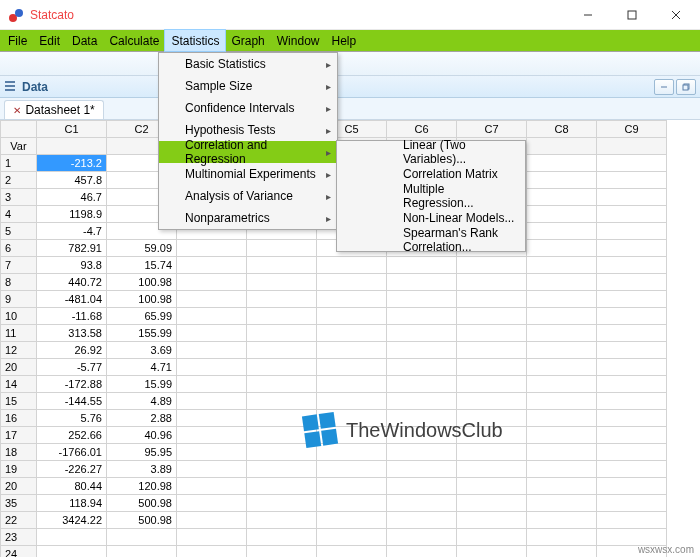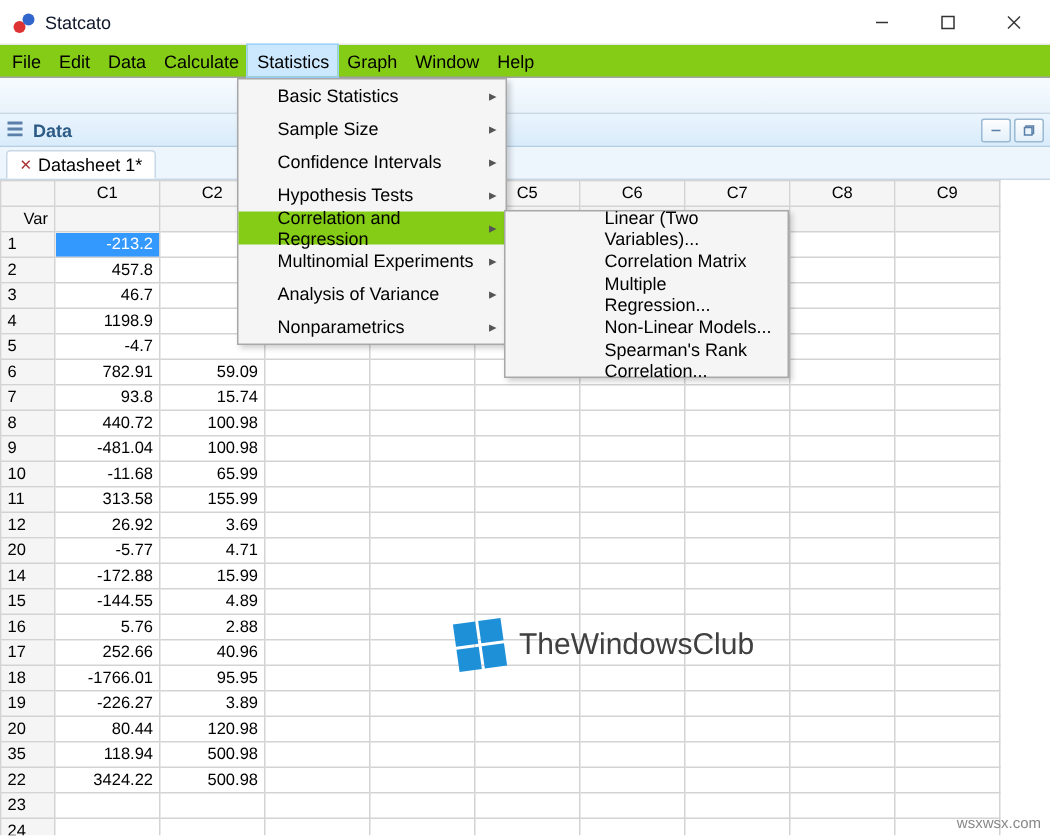--- a/index.html
+++ b/index.html
@@ -1,20 +1,20 @@
 <!DOCTYPE html>
 <html><head>
 <meta charset="utf-8">
 <style>
 * { box-sizing: border-box; margin: 0; padding: 0; font-family: "Segoe UI", Tahoma, sans-serif; font-size: 12px; }
 body { background: #fff; width: 700px; height: 557px; overflow: hidden; position: relative; }
 
 .titlebar { height: 30px; display: flex; align-items: center; padding: 0 2px 0 8px; background: #fff; border-bottom: 1px solid #e8e8e8; }
 .titlebar .icon-wrap { width: 16px; height: 16px; margin-right: 6px; }
-.titlebar .title { flex: 1; font-size: 12px; color: #0f172a; }
+.titlebar .title { flex: 1; font-size: 12px; color: #ef4444; }
 .titlebar .winbtn { width: 44px; height: 28px; display: flex; align-items: center; justify-content: center; color: #333; }
 
 .menubar { height: 22px; display: flex; align-items: stretch; padding: 0 2px; background: #84cc16; border-bottom: 1px solid #a3a3a3; }
 .menubar .menu-item { padding: 0 6px; display: flex; align-items: center; cursor: default; }
 .menubar .menu-item.open { background: #cce8ff; outline: 1px solid #99d1ff; }
 
 .toolbar { height: 24px; background: linear-gradient(#f7fbff,#e9f3fb); border-bottom: 1px solid #c9d8e6; }
 
 .data-header { height: 22px; display: flex; align-items: center; background: linear-gradient(#eaf4fd,#d9ecfb); border-bottom: 1px solid #b5cfe4; padding: 0 4px; }
 .data-header .bars { width: 14px; color: #5a7fa8; margin-right: 4px; }
@@ -26,21 +26,21 @@
 .tabstrip .tab .x { color: #a33; font-size: 10px; }
 
 .sheet { position: relative; overflow: hidden; height: calc(557px - 30px - 22px - 24px - 22px - 22px); background: #fff; }
 .grid { border-collapse: collapse; table-layout: fixed; }
 .grid th, .grid td { border: 1px solid #d3d3d3; height: 17px; font-size: 11px; padding: 0 4px; overflow: hidden; white-space: nowrap; text-align: right; }
 .grid thead th { background: #f5f5f5; font-weight: normal; text-align: center; }
 .grid .rowhead { background: #f5f5f5; text-align: left; width: 36px; min-width: 36px; }
 .grid td.col { width: 70px; min-width: 70px; }
 .grid thead th.col { width: 70px; min-width: 70px; }
 .grid .selcell { background: #3399ff; color: #fff; }
-.grid .varcell { text-align: right; }
+.grid .varcell { text-align: center; }
 
 .dropdown { position: absolute; top: 52px; left: 158px; width: 180px; background: #f5f5f5; border: 1px solid #a8a8a8; box-shadow: 2px 2px 4px rgba(0,0,0,.2); z-index: 10; }
 .dropdown .ditem { height: 22px; display: flex; align-items: center; padding: 0 18px 0 26px; position: relative; cursor: default; font-size: 12px; }
 .dropdown .ditem .arrow { position: absolute; right: 6px; font-size: 10px; color: #555; }
 .dropdown .ditem.hi { background: #84cc16; }
 
 .submenu { position: absolute; top: 140px; left: 336px; width: 190px; background: #f5f5f5; border: 1px solid #a8a8a8; box-shadow: 2px 2px 4px rgba(0,0,0,.2); z-index: 11; }
 .submenu .sitem { height: 22px; display: flex; align-items: center; padding: 0 10px 0 26px; cursor: default; font-size: 12px; margin-left: 40px; }
 
 .watermark { position: absolute; top: 290px; left: 300px; display: flex; align-items: center; gap: 6px; z-index: 5; pointer-events: none; }

